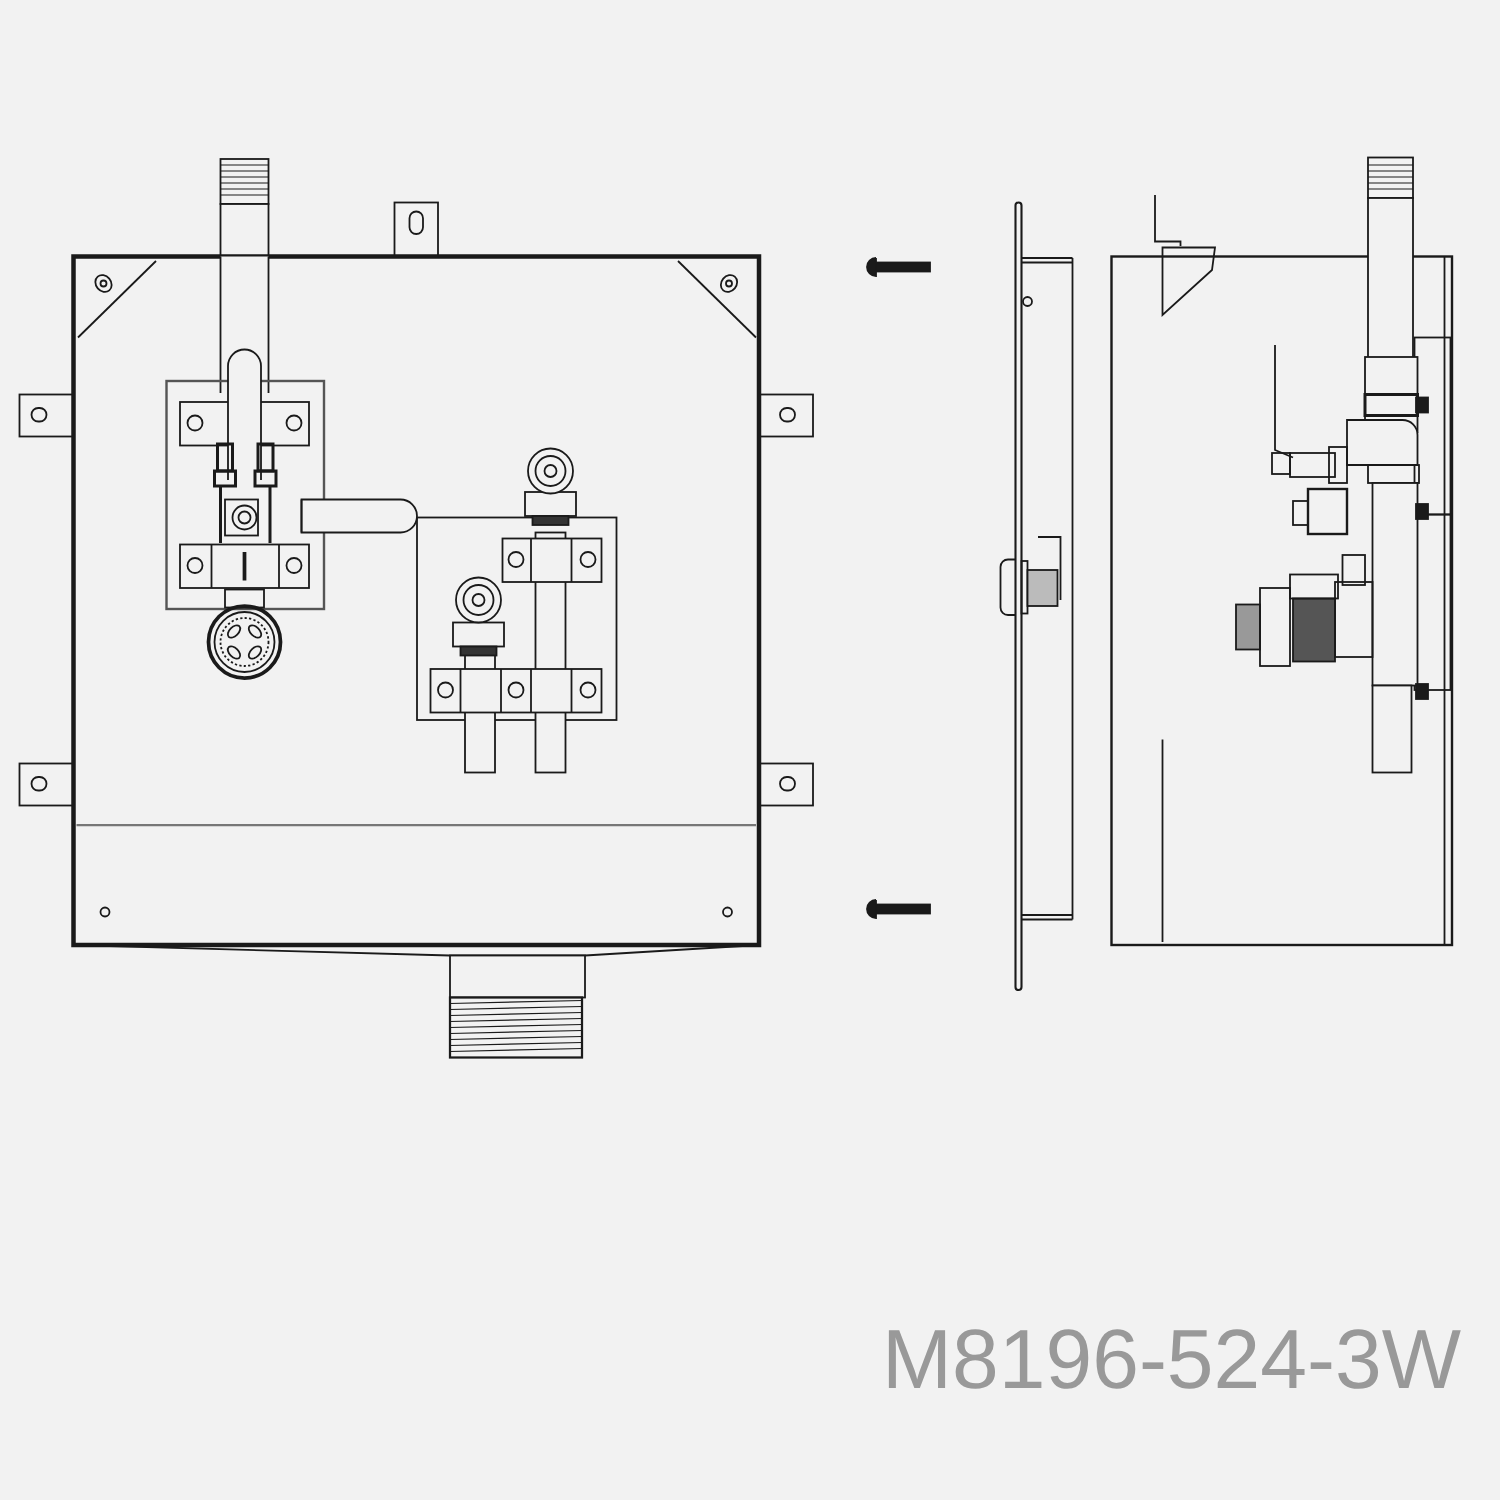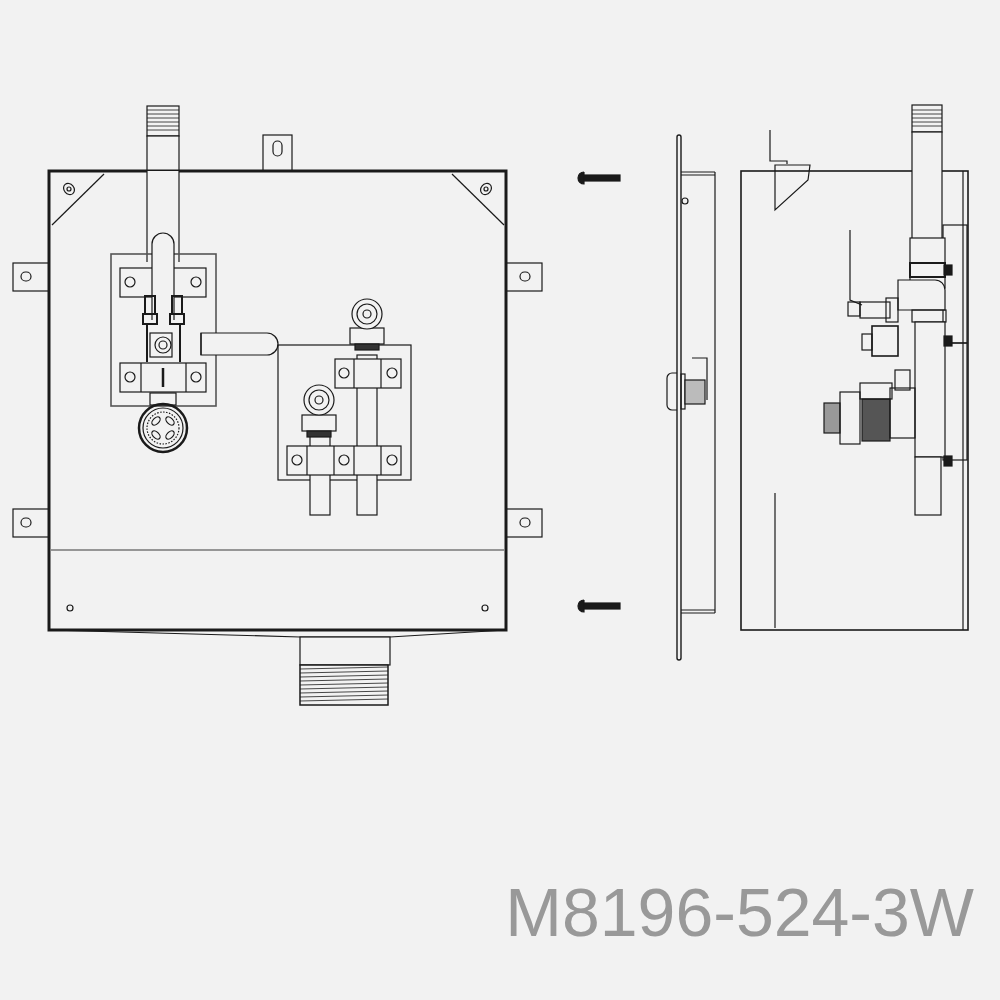--- a/index.html
+++ b/index.html
@@ -1,18 +1,18 @@
 <!DOCTYPE html>
 <html><head>
 <meta charset="utf-8">
 <style>
   html,body{margin:0;padding:0;}
   body{width:1000px;height:1000px;background:#f2f2f2;position:relative;overflow:hidden;font-family:"Liberation Sans",sans-serif;}
   #drawing{position:absolute;left:0;top:0;width:1000px;height:1000px;}
-  .model-label{position:absolute;right:26px;top:878px;font-size:68px;color:#999999;letter-spacing:0px;line-height:1;font-family:"Liberation Sans",sans-serif;}
+  .model-label{position:absolute;right:26px;top:878px;font-size:56px;color:#999999;letter-spacing:0px;line-height:1;font-family:"Liberation Sans",sans-serif;}
 </style>
 </head>
 <body>
 
 <svg id="drawing" viewBox="0 0 1000 1000" xmlns="http://www.w3.org/2000/svg" fill="none" stroke="#1a1a1a" stroke-width="1.2">
 
   <g>
 
     <g>
       <rect x="147" y="106" width="32" height="30" fill="#f2f2f2"></rect>

